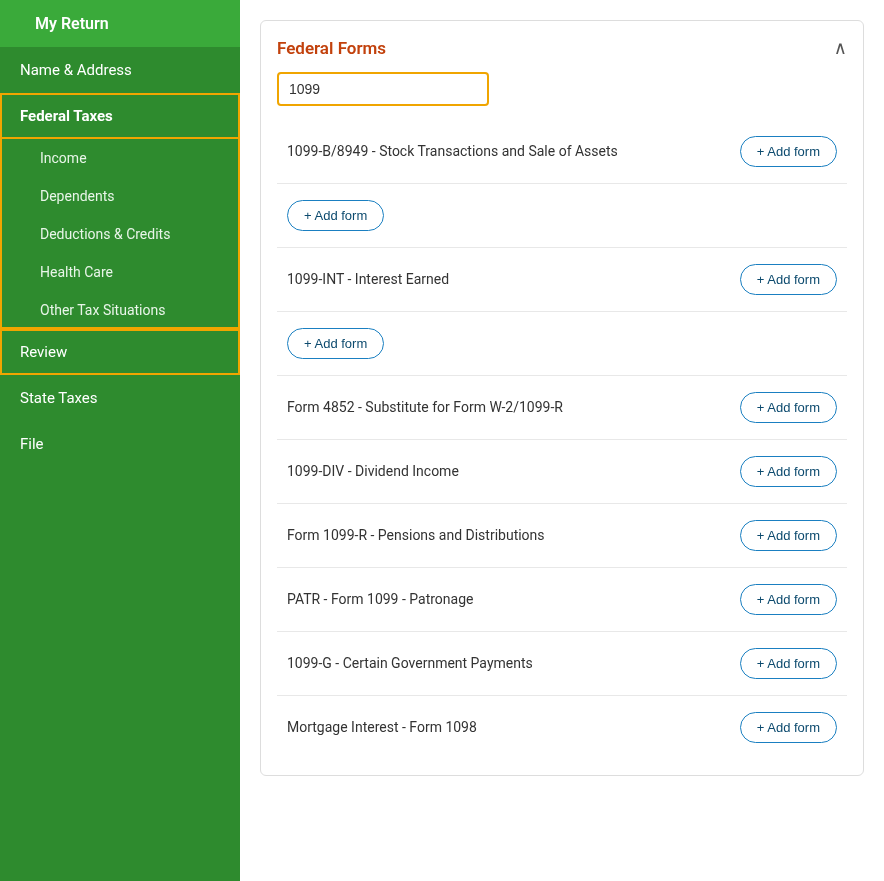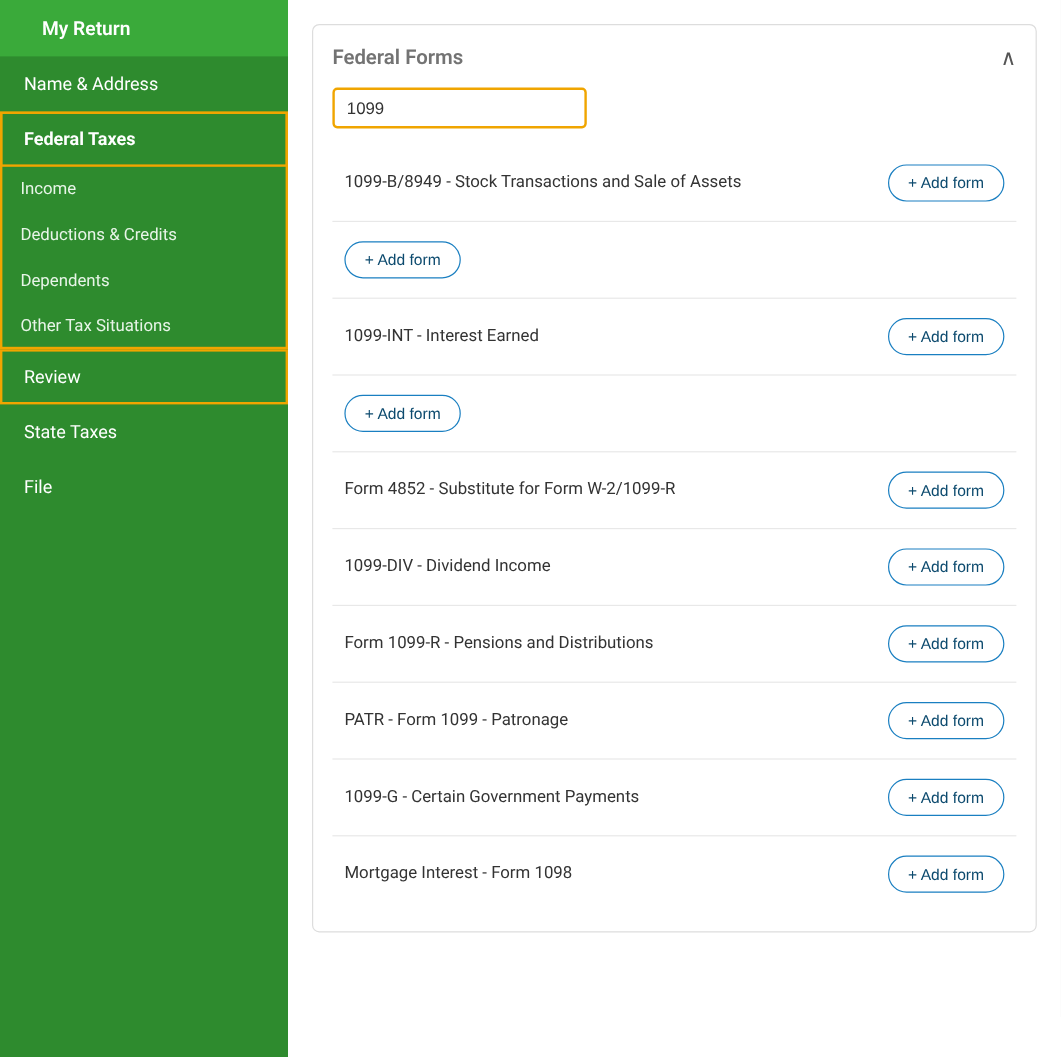--- a/index.html
+++ b/index.html
@@ -39,21 +39,21 @@
     }
 
     .sidebar-item.review-item {
       background: #2e8b2e;
       outline: 2px solid #f0a500;
       outline-offset: -2px;
       font-weight: normal;
     }
 
     .sidebar-sub-item {
-      padding: 11px 20px 11px 17px;
+      padding: 11px 20px 11px 40px;
       color: #e8f5e8;
       font-size: 14px;
       cursor: pointer;
     }
 
     .federal-taxes-section {
       background: #2e8b2e;
       outline: 2px solid #f0a500;
       outline-offset: -2px;
     }
@@ -76,21 +76,21 @@
     .panel-header {
       display: flex;
       justify-content: space-between;
       align-items: center;
       margin-bottom: 14px;
     }
 
     .panel-title {
       font-size: 17px;
       font-weight: 600;
-      color: #737373;
+      color: #c2410c;
     }
 
     .collapse-icon {
       color: #555;
       font-size: 18px;
       cursor: pointer;
     }
 
     .search-input {
       width: 212px;
@@ -153,24 +153,27 @@
     <span>Name &amp; Address</span>
   </div>
   <div class="federal-taxes-section">
     <div class="sidebar-item active-main">
       <span>Federal Taxes</span>
     </div>
     <div class="sidebar-sub-item">
       <span>Income</span>
     </div>
     <div class="sidebar-sub-item">
+      <span>Dependents</span>
+    </div>
+    <div class="sidebar-sub-item">
       <span>Deductions &amp; Credits</span>
     </div>
     <div class="sidebar-sub-item">
-      <span>Dependents</span>
+      <span>Health Care</span>
     </div>
     <div class="sidebar-sub-item">
       <span>Other Tax Situations</span>
     </div>
   </div>
   <div class="sidebar-item review-item">
     <span>Review</span>
   </div>
   <div class="sidebar-item">
     <span>State Taxes</span>

